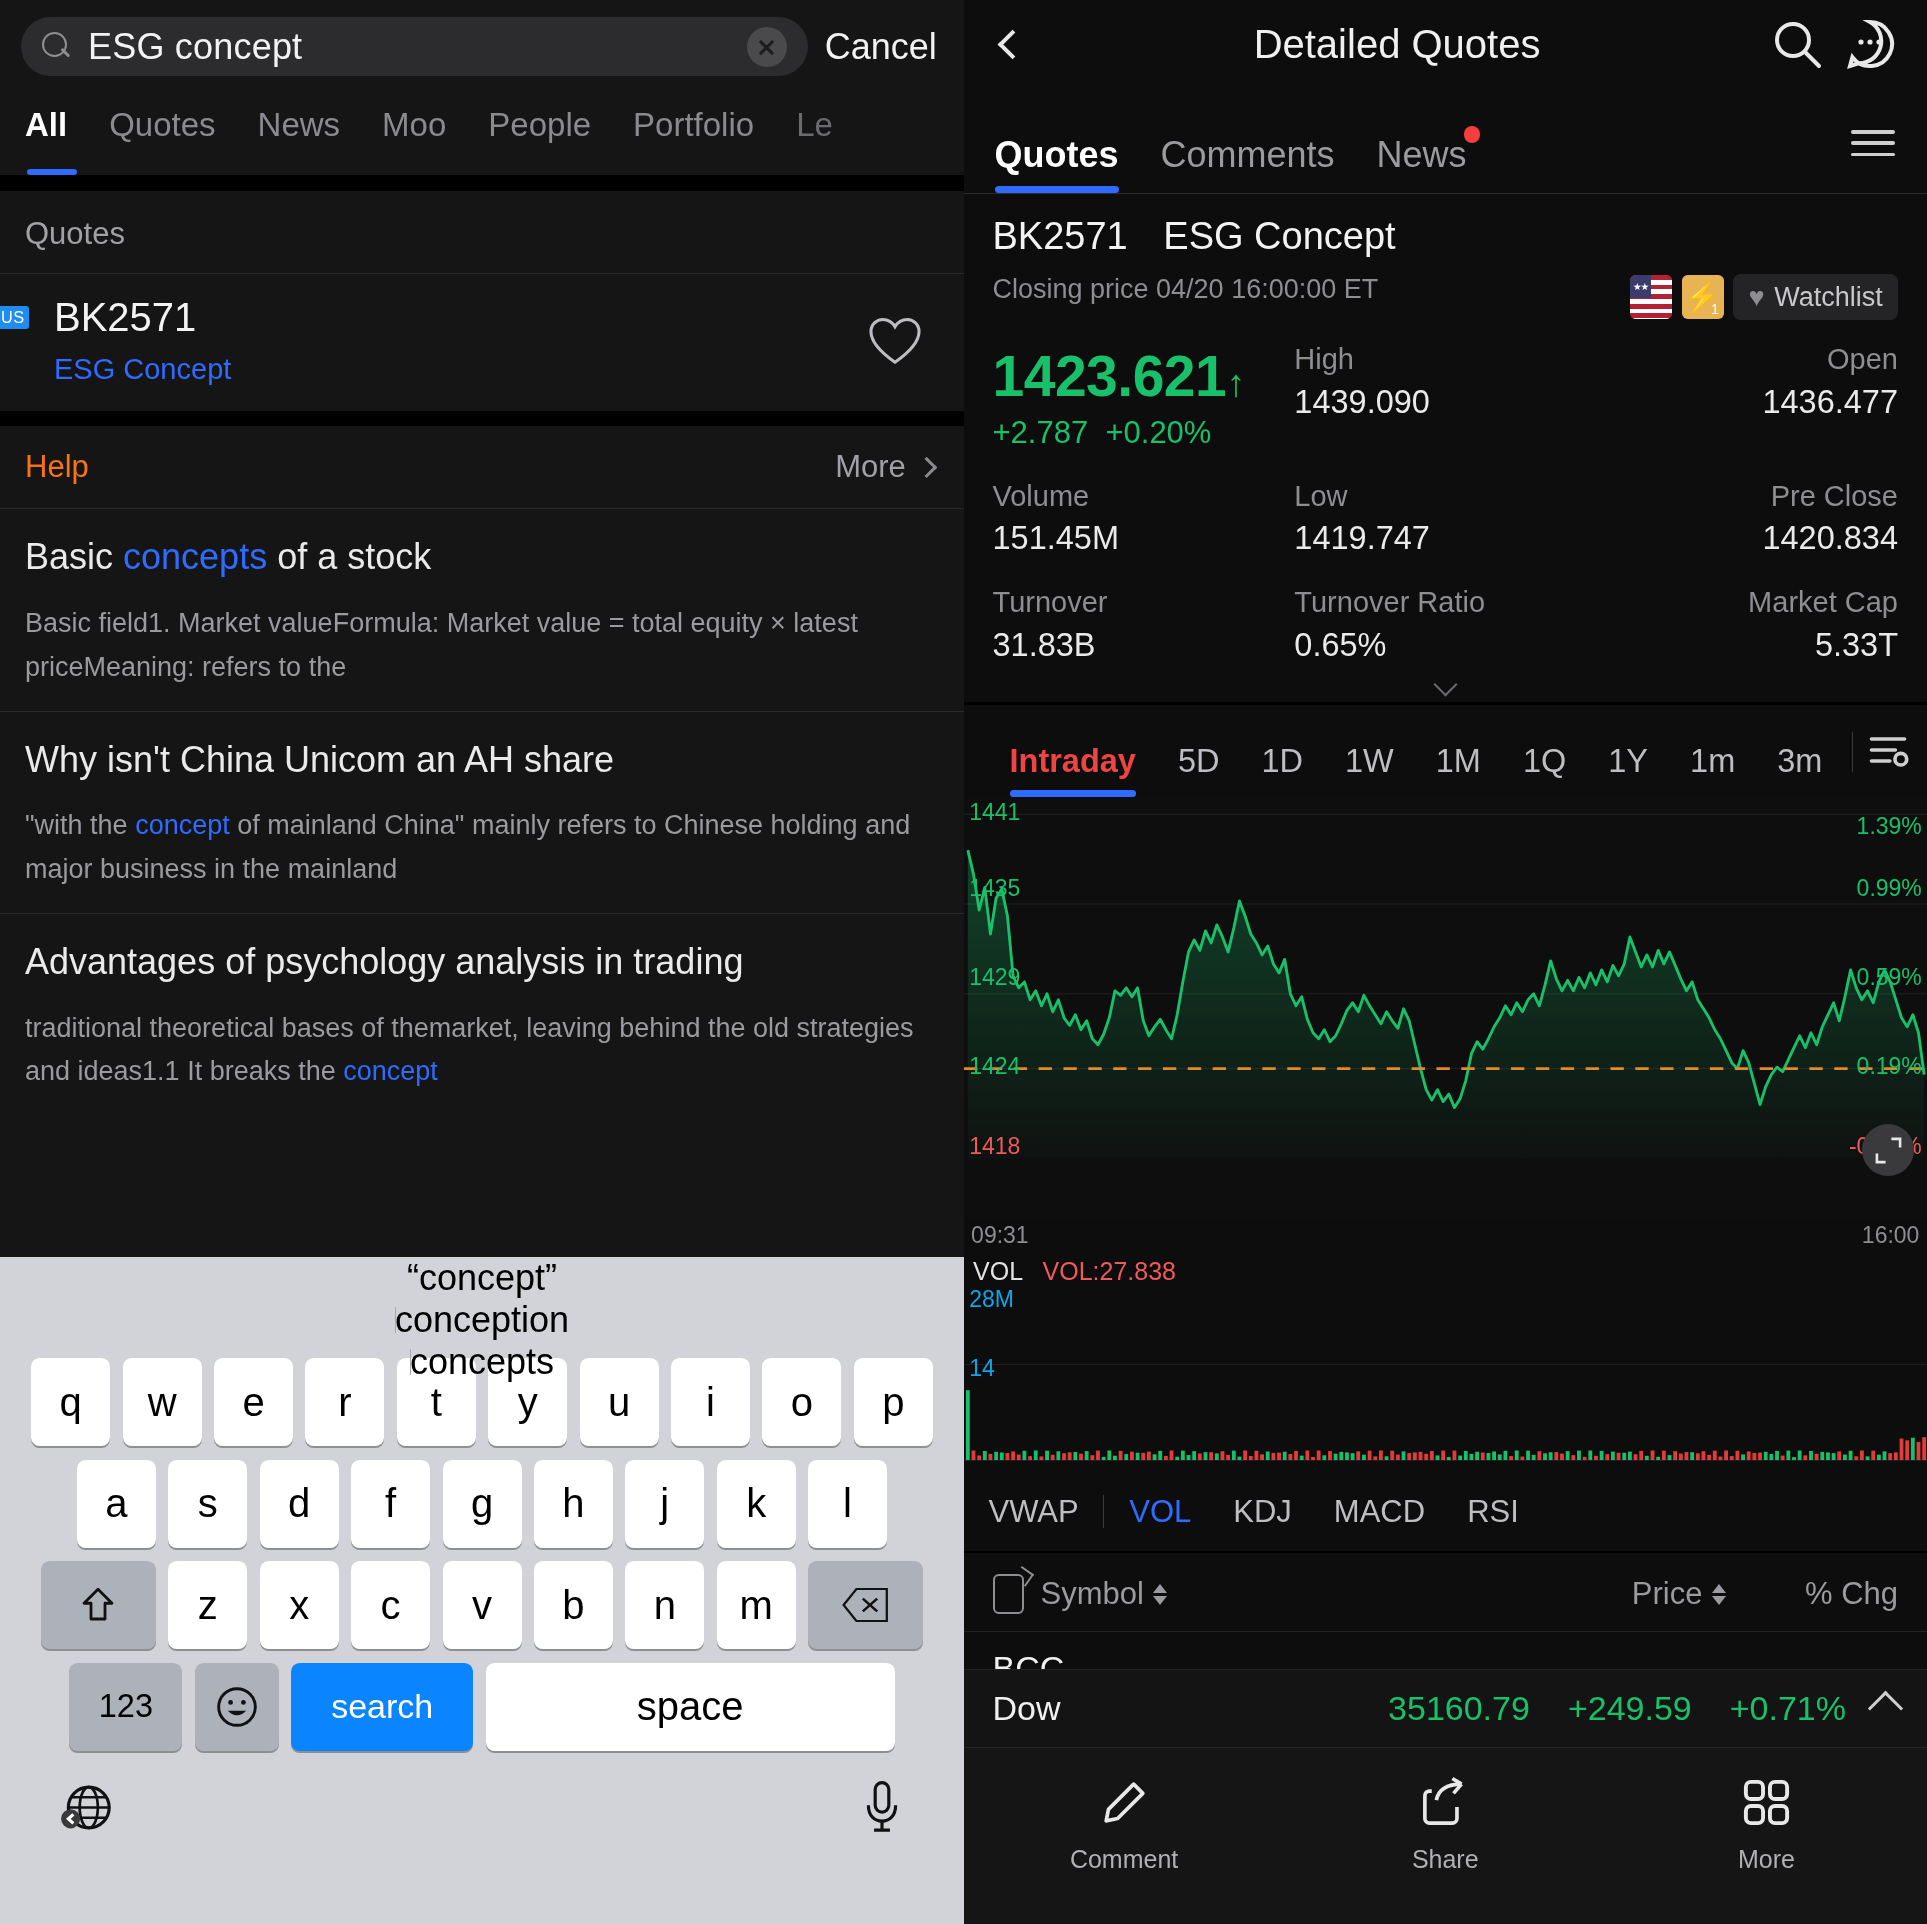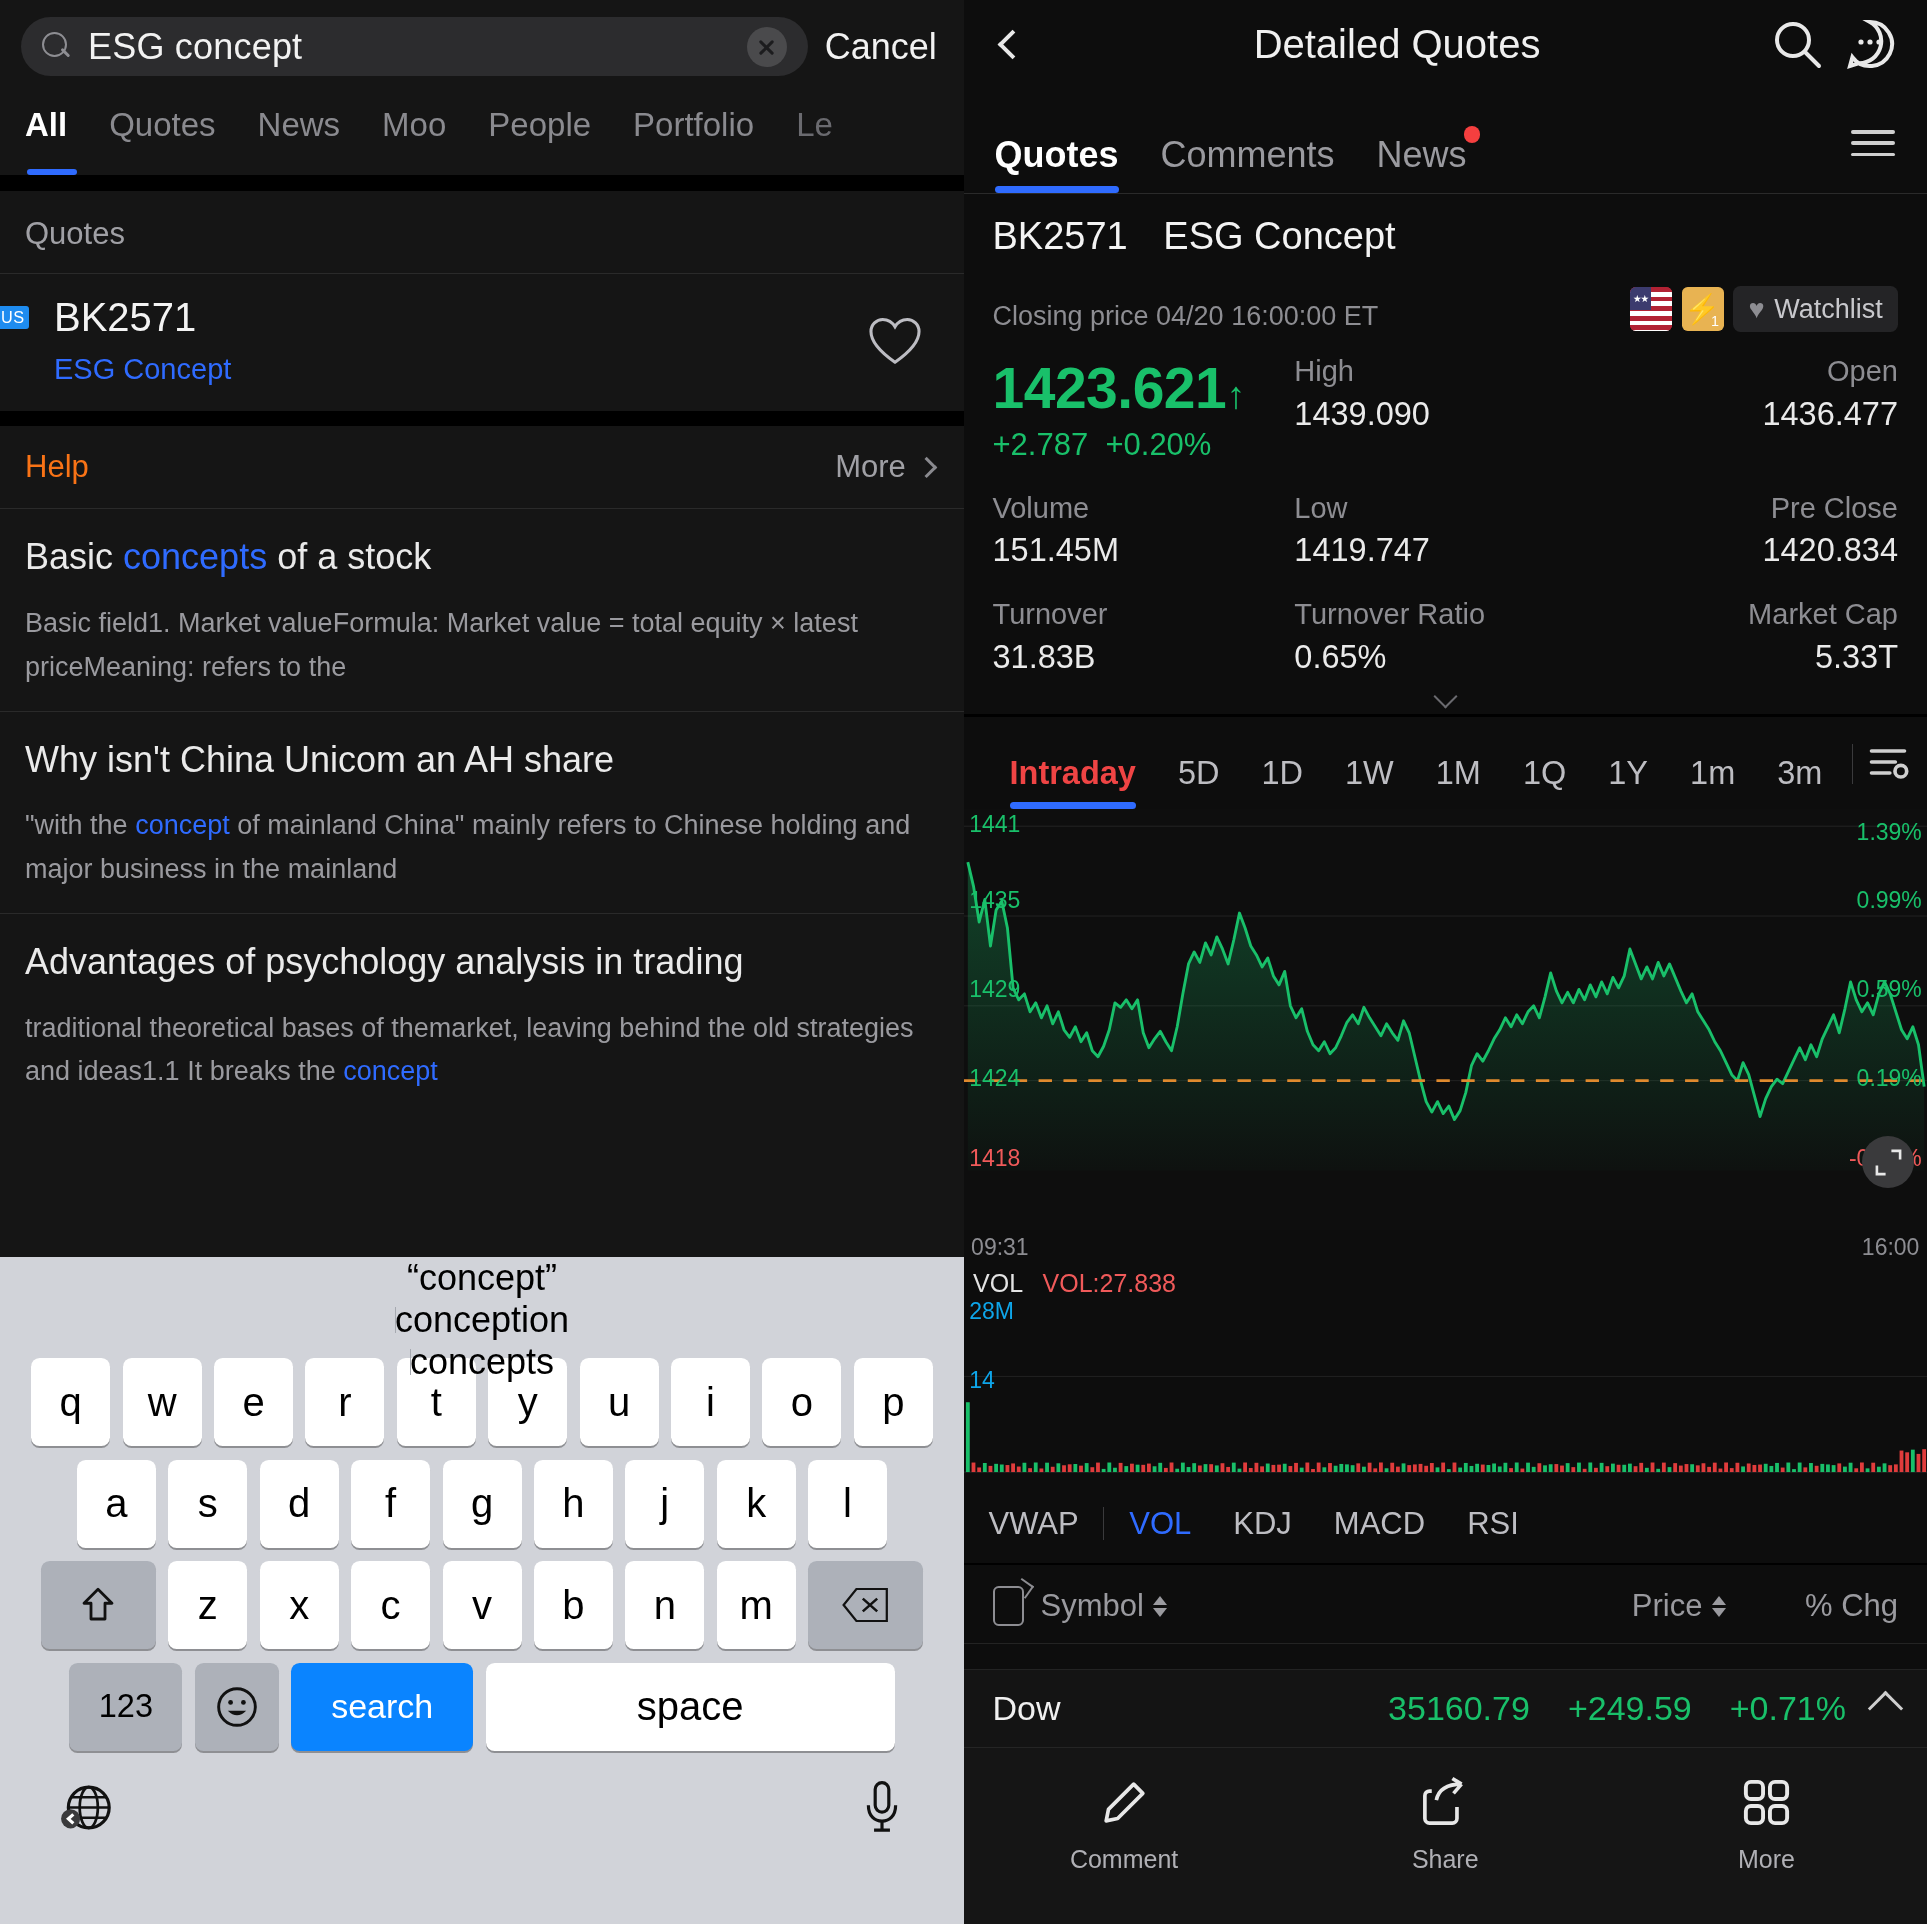--- a/index.html
+++ b/index.html
@@ -100,21 +100,21 @@
   .r-tab { font-size: 36px; color: #9a9a9f; padding-bottom: 17px; position: relative; }
   .r-tab.active { color: #fff; font-weight: bold; }
   .r-tab.active::after { content:""; position:absolute; left:0; bottom:0; width: 100%; height: 6.7px; background:#2f6bff; border-radius:3.8px; }
   .dot { position:absolute; right: -13.4px; top: -7.6px; width: 16.3px; height: 16.3px; background: #f53f3f; border-radius: 50%; }
   .hamburger { position:absolute; right: 32.5px; bottom: 29px; width: 44px; }
   .hamburger i { display:block; height: 3.8px; background: #cfcfcf; margin: 7.6px 0; border-radius:1.9px; }
 
   .q-head { padding: 21px 29px 0 29px; }
   .q-symline { font-size: 38px; color: #f3f3f3; }
   .q-symline .nm { margin-left: 25px; }
-  .q-subline { display:flex; align-items:flex-end; justify-content: space-between; margin-top: 28px; }
+  .q-subline { display:flex; align-items:flex-start; justify-content: space-between; margin-top: 16px; }
   .q-closing { font-size: 27px; color: #8d8d92; }
   .q-badges { display:flex; align-items:center; gap: 9.6px; }
   .flag { width: 42px; height: 44px; border-radius: 5.7px; overflow:hidden; position: relative; background:#b22234; flex:none; }
   .flag .stripes { position:absolute; inset:0;
     background: repeating-linear-gradient(to bottom, #b22234 0 4.8px, #fff 4.8px 9.6px); }
   .flag .canton { position:absolute; left:0; top:0; width: 21px; height: 23px; background:#3c3b6e;
     display:flex; align-items:center; justify-content:center; color:#fff; font-size:9.6px; letter-spacing:-1px;}
   .lvl { width: 42px; height: 44px; border-radius: 5.7px; background:#e8b352; position:relative; flex:none;
          display:flex; align-items:center; justify-content:center; }
   .lvl .bolt { color:#fff; font-size: 29px; line-height: 1; }
@@ -488,21 +488,21 @@
           <path d="M 4 55.56521739130577 L 9.91715976331361 80.6086956521739 L 15.834319526627219 118.17391304347969 L 21.75147928994083 94.69565217391447 L 27.668639053254438 143.2173913043478 L 33.585798816568044 105.65217391304205 L 39.50295857988166 96.26086956521739 L 45.42011834319527 124.43478260869493 L 51.337278106508876 187.04347826086885 L 57.25443786982249 199.56521739130295 L 63.171597633136095 193.30434782608765 L 69.08875739644971 212.08695652174057 L 75.00591715976331 202.69565217391235 L 80.92307692307693 218.3478260869558 L 86.84023668639054 205.82608695652172 L 92.75739644970413 224.60869565217465 L 98.67455621301775 212.08695652174057 L 104.59171597633136 230.86956521738986 L 110.50887573964498 238.6956521739116 L 116.42603550295858 227.73913043478404 L 122.34319526627219 243.39130434782751 L 128.2603550295858 233.99999999999926 L 134.17751479289942 252.7826086956522 L 140.09467455621302 259.043478260871 L 146.01183431952663 248.08695652173984 L 151.92899408284023 230.86956521738986 L 157.84615384615387 202.69565217391235 L 163.76331360946747 207.39130434782467 L 169.68047337278108 199.56521739130295 L 175.59763313609466 208.95652173913112 L 181.51479289940826 199.56521739130295 L 187.4319526627219 233.99999999999926 L 193.3491124260355 249.6521739130428 L 199.2662721893491 240.26086956521812 L 205.18343195266272 232.43478260869637 L 211.10059171597632 243.39130434782751 L 217.01775147928996 252.7826086956522 L 222.93491124260356 227.73913043478404 L 228.85207100591717 193.30434782608765 L 234.76923076923077 162.0000000000007 L 240.68639053254438 149.47826086956664 L 246.60355029585799 160.43478260869423 L 252.5207100591716 140.08695652173844 L 258.43786982248525 152.60869565217249 L 264.35502958579883 133.82608695652317 L 270.27218934911247 146.34782608695724 L 276.18934911242604 162.0000000000007 L 282.1065088757396 136.95652173912902 L 288.02366863905326 108.78260869565148 L 293.94082840236683 124.43478260869493 L 299.85798816568047 143.2173913043478 L 305.77514792899404 152.60869565217249 L 311.69230769230774 165.13043478261014 L 317.6094674556213 155.73913043478188 L 323.52662721893495 174.52173913043478 L 329.4437869822485 183.91304347825945 L 335.36094674556216 169.82608695652243 L 341.27810650887574 205.82608695652172 L 347.1952662721893 218.3478260869558 L 353.11242603550295 208.95652173913112 L 359.0295857988165 232.43478260869637 L 364.94674556213016 246.52173913043333 L 370.8639053254438 252.7826086956522 L 376.78106508875743 243.39130434782751 L 382.698224852071 255.91304347826159 L 388.61538461538464 249.6521739130428 L 394.5325443786982 237.13043478260872 L 400.44970414201185 223.04347826086814 L 406.36686390532543 215.21739130434642 L 412.284023668639 224.60869565217465 L 418.20118343195264 207.39130434782467 L 424.1183431952663 218.3478260869558 L 430.0355029585799 227.73913043478404 L 435.9526627218935 237.13043478260872 L 441.8698224852071 224.60869565217465 L 447.7869822485207 233.99999999999926 L 453.70414201183434 241.82608695652104 L 459.6213017751479 221.4782608695652 L 465.53846153846155 233.99999999999926 L 471.4556213017751 259.043478260871 L 477.37278106508876 284.0869565217391 L 483.2899408284024 306.0000000000014 L 489.20710059171597 316.956521739129 L 495.1242603550296 306.0000000000014 L 501.0414201183432 318.5217391304355 L 506.9585798816568 310.69565217391374 L 512.8757396449705 324.78260869565077 L 518.792899408284 315.39130434782606 L 524.7100591715977 296.6086956521732 L 530.6272189349113 268.4347826086956 L 536.5443786982249 255.91304347826159 L 542.4615384615385 263.7391304347833 L 548.3786982248521 252.7826086956522 L 554.2958579881657 240.26086956521812 L 560.2130177514792 230.86956521738986 L 566.1301775147929 218.3478260869558 L 572.0473372781065 227.73913043478404 L 577.9644970414201 215.21739130434642 L 583.8816568047337 224.60869565217465 L 589.7988165680473 212.08695652174057 L 595.7159763313609 205.82608695652172 L 601.6331360946746 218.3478260869558 L 607.5502958579881 196.43478260869708 L 613.4674556213017 171.39130434782538 L 619.3846153846155 190.17391304347828 L 625.301775147929 202.69565217391235 L 631.2189349112426 191.73913043478117 L 637.1360946745563 202.69565217391235 L 643.0532544378699 188.60869565217536 L 648.9704142011834 199.56521739130295 L 654.887573964497 183.91304347825945 L 660.8047337278107 196.43478260869708 L 666.7218934911243 180.78260869565358 L 672.6390532544378 193.30434782608765 L 678.5562130177515 176.0869565217377 L 684.4733727810651 187.04347826086885 L 690.3905325443786 174.52173913043478 L 696.3076923076923 146.34782608695724 L 702.2248520710059 162.0000000000007 L 708.1420118343195 177.6521739130442 L 714.059171597633 165.13043478261014 L 719.9763313609467 177.6521739130442 L 725.8934911242603 160.43478260869423 L 731.8106508875741 174.52173913043478 L 737.7278106508876 162.0000000000007 L 743.6449704142012 176.0869565217377 L 749.5621301775149 190.17391304347828 L 755.4792899408284 202.69565217391235 L 761.396449704142 193.30434782608765 L 767.3136094674556 212.08695652174057 L 773.2307692307693 221.4782608695652 L 779.1479289940828 230.86956521738986 L 785.0650887573964 243.39130434782751 L 790.9822485207101 252.7826086956522 L 796.8994082840237 265.30434782608626 L 802.8165680473372 277.8260869565203 L 808.7337278106509 284.0869565217391 L 814.6508875739645 265.30434782608626 L 820.568047337278 277.8260869565203 L 826.4852071005917 299.7391304347826 L 832.4023668639053 321.65217391304486 L 838.3195266272189 302.869565217392 L 844.2366863905326 290.3478260869579 L 850.1538461538462 282.52173913043623 L 856.0710059171598 287.21739130434855 L 861.9881656804735 274.6956521739145 L 867.905325443787 262.1739130434769 L 873.8224852071006 249.6521739130428 L 879.7396449704142 262.1739130434769 L 885.6568047337278 246.52173913043333 L 891.5739644970414 259.043478260871 L 897.491124260355 240.26086956521812 L 903.4082840236687 227.73913043478404 L 909.3254437869822 215.21739130434642 L 915.2426035502958 233.99999999999926 L 921.1597633136095 208.95652173913112 L 927.0769230769231 180.78260869565358 L 932.9940828402366 199.56521739130295 L 938.9112426035502 212.08695652174057 L 944.8284023668639 202.69565217391235 L 950.7455621301775 215.21739130434642 L 956.6627218934912 193.30434782608765 L 962.5798816568048 180.78260869565358 L 968.4970414201184 193.30434782608765 L 974.4142011834319 212.08695652174057 L 980.3313609467456 230.86956521738986 L 986.2485207100592 240.26086956521812 L 992.1656804733728 227.73913043478404 L 998.0828402366864 246.52173913043333 L 1004 290.3478260869579 L 1004 378 L 4 378 Z" fill="url(#g1)"></path>
           <path d="M 4 55.56521739130577 L 9.91715976331361 80.6086956521739 L 15.834319526627219 118.17391304347969 L 21.75147928994083 94.69565217391447 L 27.668639053254438 143.2173913043478 L 33.585798816568044 105.65217391304205 L 39.50295857988166 96.26086956521739 L 45.42011834319527 124.43478260869493 L 51.337278106508876 187.04347826086885 L 57.25443786982249 199.56521739130295 L 63.171597633136095 193.30434782608765 L 69.08875739644971 212.08695652174057 L 75.00591715976331 202.69565217391235 L 80.92307692307693 218.3478260869558 L 86.84023668639054 205.82608695652172 L 92.75739644970413 224.60869565217465 L 98.67455621301775 212.08695652174057 L 104.59171597633136 230.86956521738986 L 110.50887573964498 238.6956521739116 L 116.42603550295858 227.73913043478404 L 122.34319526627219 243.39130434782751 L 128.2603550295858 233.99999999999926 L 134.17751479289942 252.7826086956522 L 140.09467455621302 259.043478260871 L 146.01183431952663 248.08695652173984 L 151.92899408284023 230.86956521738986 L 157.84615384615387 202.69565217391235 L 163.76331360946747 207.39130434782467 L 169.68047337278108 199.56521739130295 L 175.59763313609466 208.95652173913112 L 181.51479289940826 199.56521739130295 L 187.4319526627219 233.99999999999926 L 193.3491124260355 249.6521739130428 L 199.2662721893491 240.26086956521812 L 205.18343195266272 232.43478260869637 L 211.10059171597632 243.39130434782751 L 217.01775147928996 252.7826086956522 L 222.93491124260356 227.73913043478404 L 228.85207100591717 193.30434782608765 L 234.76923076923077 162.0000000000007 L 240.68639053254438 149.47826086956664 L 246.60355029585799 160.43478260869423 L 252.5207100591716 140.08695652173844 L 258.43786982248525 152.60869565217249 L 264.35502958579883 133.82608695652317 L 270.27218934911247 146.34782608695724 L 276.18934911242604 162.0000000000007 L 282.1065088757396 136.95652173912902 L 288.02366863905326 108.78260869565148 L 293.94082840236683 124.43478260869493 L 299.85798816568047 143.2173913043478 L 305.77514792899404 152.60869565217249 L 311.69230769230774 165.13043478261014 L 317.6094674556213 155.73913043478188 L 323.52662721893495 174.52173913043478 L 329.4437869822485 183.91304347825945 L 335.36094674556216 169.82608695652243 L 341.27810650887574 205.82608695652172 L 347.1952662721893 218.3478260869558 L 353.11242603550295 208.95652173913112 L 359.0295857988165 232.43478260869637 L 364.94674556213016 246.52173913043333 L 370.8639053254438 252.7826086956522 L 376.78106508875743 243.39130434782751 L 382.698224852071 255.91304347826159 L 388.61538461538464 249.6521739130428 L 394.5325443786982 237.13043478260872 L 400.44970414201185 223.04347826086814 L 406.36686390532543 215.21739130434642 L 412.284023668639 224.60869565217465 L 418.20118343195264 207.39130434782467 L 424.1183431952663 218.3478260869558 L 430.0355029585799 227.73913043478404 L 435.9526627218935 237.13043478260872 L 441.8698224852071 224.60869565217465 L 447.7869822485207 233.99999999999926 L 453.70414201183434 241.82608695652104 L 459.6213017751479 221.4782608695652 L 465.53846153846155 233.99999999999926 L 471.4556213017751 259.043478260871 L 477.37278106508876 284.0869565217391 L 483.2899408284024 306.0000000000014 L 489.20710059171597 316.956521739129 L 495.1242603550296 306.0000000000014 L 501.0414201183432 318.5217391304355 L 506.9585798816568 310.69565217391374 L 512.8757396449705 324.78260869565077 L 518.792899408284 315.39130434782606 L 524.7100591715977 296.6086956521732 L 530.6272189349113 268.4347826086956 L 536.5443786982249 255.91304347826159 L 542.4615384615385 263.7391304347833 L 548.3786982248521 252.7826086956522 L 554.2958579881657 240.26086956521812 L 560.2130177514792 230.86956521738986 L 566.1301775147929 218.3478260869558 L 572.0473372781065 227.73913043478404 L 577.9644970414201 215.21739130434642 L 583.8816568047337 224.60869565217465 L 589.7988165680473 212.08695652174057 L 595.7159763313609 205.82608695652172 L 601.6331360946746 218.3478260869558 L 607.5502958579881 196.43478260869708 L 613.4674556213017 171.39130434782538 L 619.3846153846155 190.17391304347828 L 625.301775147929 202.69565217391235 L 631.2189349112426 191.73913043478117 L 637.1360946745563 202.69565217391235 L 643.0532544378699 188.60869565217536 L 648.9704142011834 199.56521739130295 L 654.887573964497 183.91304347825945 L 660.8047337278107 196.43478260869708 L 666.7218934911243 180.78260869565358 L 672.6390532544378 193.30434782608765 L 678.5562130177515 176.0869565217377 L 684.4733727810651 187.04347826086885 L 690.3905325443786 174.52173913043478 L 696.3076923076923 146.34782608695724 L 702.2248520710059 162.0000000000007 L 708.1420118343195 177.6521739130442 L 714.059171597633 165.13043478261014 L 719.9763313609467 177.6521739130442 L 725.8934911242603 160.43478260869423 L 731.8106508875741 174.52173913043478 L 737.7278106508876 162.0000000000007 L 743.6449704142012 176.0869565217377 L 749.5621301775149 190.17391304347828 L 755.4792899408284 202.69565217391235 L 761.396449704142 193.30434782608765 L 767.3136094674556 212.08695652174057 L 773.2307692307693 221.4782608695652 L 779.1479289940828 230.86956521738986 L 785.0650887573964 243.39130434782751 L 790.9822485207101 252.7826086956522 L 796.8994082840237 265.30434782608626 L 802.8165680473372 277.8260869565203 L 808.7337278106509 284.0869565217391 L 814.6508875739645 265.30434782608626 L 820.568047337278 277.8260869565203 L 826.4852071005917 299.7391304347826 L 832.4023668639053 321.65217391304486 L 838.3195266272189 302.869565217392 L 844.2366863905326 290.3478260869579 L 850.1538461538462 282.52173913043623 L 856.0710059171598 287.21739130434855 L 861.9881656804735 274.6956521739145 L 867.905325443787 262.1739130434769 L 873.8224852071006 249.6521739130428 L 879.7396449704142 262.1739130434769 L 885.6568047337278 246.52173913043333 L 891.5739644970414 259.043478260871 L 897.491124260355 240.26086956521812 L 903.4082840236687 227.73913043478404 L 909.3254437869822 215.21739130434642 L 915.2426035502958 233.99999999999926 L 921.1597633136095 208.95652173913112 L 927.0769230769231 180.78260869565358 L 932.9940828402366 199.56521739130295 L 938.9112426035502 212.08695652174057 L 944.8284023668639 202.69565217391235 L 950.7455621301775 215.21739130434642 L 956.6627218934912 193.30434782608765 L 962.5798816568048 180.78260869565358 L 968.4970414201184 193.30434782608765 L 974.4142011834319 212.08695652174057 L 980.3313609467456 230.86956521738986 L 986.2485207100592 240.26086956521812 L 992.1656804733728 227.73913043478404 L 998.0828402366864 246.52173913043333 L 1004 290.3478260869579" fill="none" stroke="#19c06a" stroke-width="3" stroke-linejoin="round"></path>
           <line x1="0" x2="1008" y1="284.0869565217391" y2="284.0869565217391" stroke="#e08a2e" stroke-width="3" stroke-dasharray="14 12"></line>
         </svg>
       <span class="y-lab" style="top:1.9px">1441</span>
       <span class="y-lab" style="top:78px">1435</span>
       <span class="y-lab" style="top:167px">1429</span>
       <span class="y-lab" style="top:256px">1424</span>
       <span class="y-lab red" style="top:336px">1418</span>
 
-      <span class="p-lab" style="top:10px">1.39%</span>
+      <span class="p-lab" style="top:16px">1.39%</span>
       <span class="p-lab" style="top:78px">0.99%</span>
       <span class="p-lab" style="top:167px">0.59%</span>
       <span class="p-lab" style="top:256px">0.19%</span>
       <span class="p-lab red" style="top:336px">-0.21%</span>
 
       <span class="expand-fab">
         <svg width="29" height="29" viewBox="0 0 20 20">
             <path d="M12 2 H18 V8" fill="none" stroke="#e8e8e8" stroke-width="1.8"></path>
             <path d="M8 18 H2 V12" fill="none" stroke="#e8e8e8" stroke-width="1.8"></path>
           </svg>

